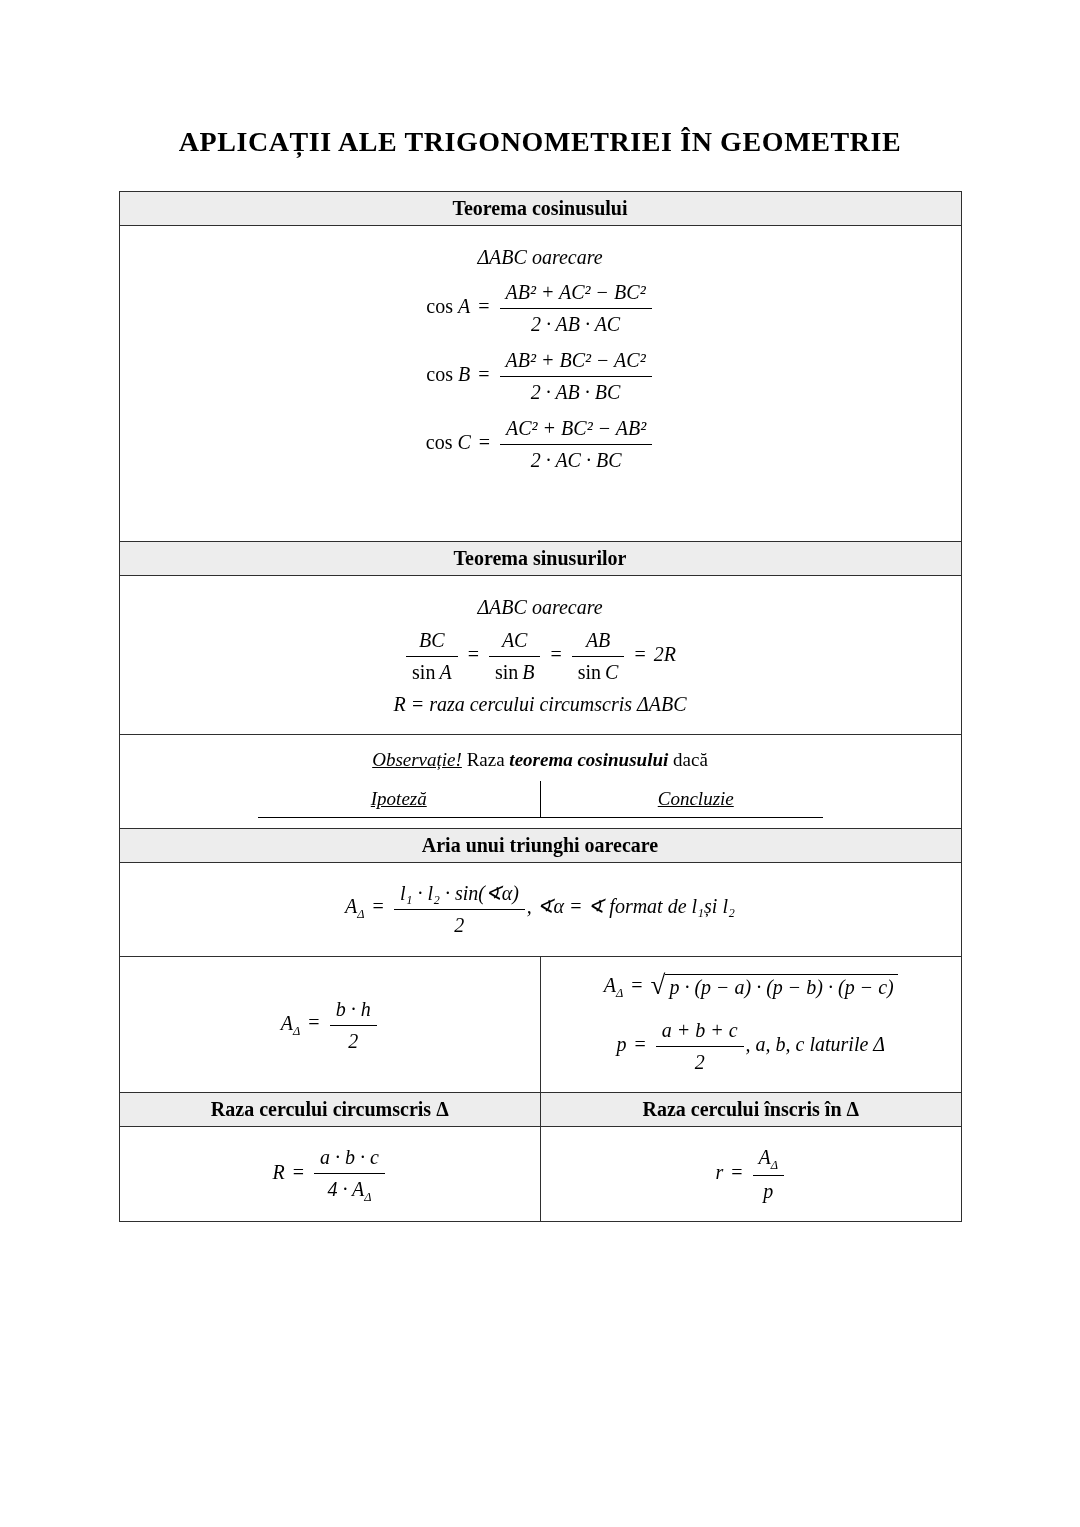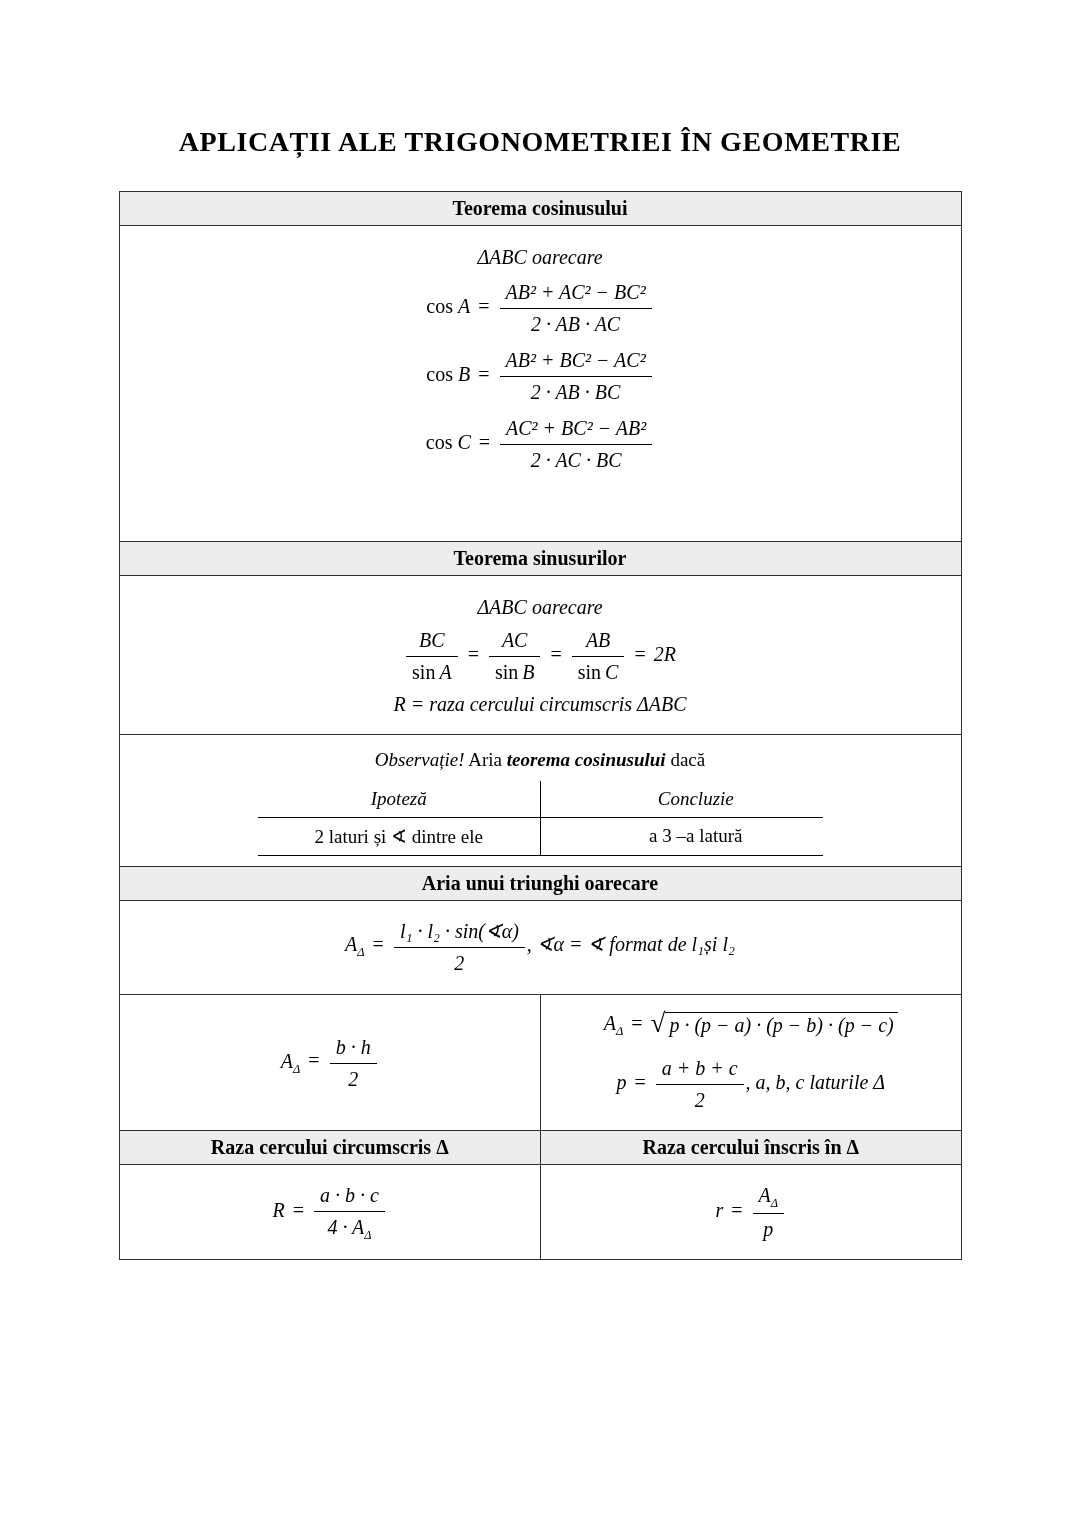--- a/index.html
+++ b/index.html
@@ -48,21 +48,21 @@
   .frac .den { display: block; padding: 4px 6px 1px; }
 
   sub.msub { font-size: 0.62em; line-height: 1; }
 
   .sqrt { display: inline-flex; align-items: flex-start; vertical-align: middle; }
   .rad-sign { font-style: normal; font-size: 27px; line-height: 1.0; transform: translateY(-2px); }
   .radicand { border-top: 1.4px solid #000; padding: 1px 4px 0; }
 
   .obs { font-size: 19px; }
   .obs-intro { margin: 6px 0 10px; }
-  .it { font-style: italic; }
+  .it { font-style: italic; text-decoration: underline; }
   .bi { font-style: italic; font-weight: bold; }
   .obs-table { width: 565px; margin: 0 auto; }
   .obs-row { display: flex; border-bottom: 1.2px solid #000; }
   .obs-cell { width: 50%; text-align: center; padding: 7px 4px; }
   .obs-row .obs-cell + .obs-cell { border-left: 1.2px solid #000; padding-left: 32px; }
   .obs-footer { margin: 10px 0 4px; }
 
   .split { display: flex; align-items: stretch; }
   .split > .cell {
     width: 50%;
@@ -109,31 +109,27 @@
 
       <div class="fline math">
         <span class="frac"><span class="num">BC</span><span class="den"><span class="mfn">sin</span><span>A</span></span></span><span class="meq">=</span><span class="frac"><span class="num">AC</span><span class="den"><span class="mfn">sin</span><span>B</span></span></span><span class="meq">=</span><span class="frac"><span class="num">AB</span><span class="den"><span class="mfn">sin</span><span>C</span></span></span><span class="meq">=</span><span>2R</span>
       </div>
 
       <div class="fline math">R = raza cercului circumscris ΔABC</div>
     </div>
 
     <div class="sec-body obs">
       <div class="obs-intro">
-        <span class="it">Observație!</span><span> Aria </span><span class="bi">teorema cosinusului</span><span> dacă</span>
+        <span class="it">Observație!</span><span> Raza </span><span class="bi">teorema cosinusului</span><span> dacă</span>
       </div>
 
       <div class="obs-table">
         <div class="obs-row">
           <div class="obs-cell it">Ipoteză</div>
           <div class="obs-cell it">Concluzie</div>
-        </div>
-        <div class="obs-row">
-          <div class="obs-cell">2 laturi și ∢ dintre ele</div>
-          <div class="obs-cell">a 3 –a latură</div>
         </div>
       </div>
 
     </div>
 
     <div class="sec-header">Aria unui triunghi oarecare</div>
 
     <div class="sec-body">
       <div class="fline math">
         <span>A</span><sub class="msub">Δ</sub><span class="meq">=</span><span class="frac"><span class="num">l₁ · l₂ · sin(∢α)</span><span class="den">2</span></span><span>, ∢α = ∢ format de l₁și l₂</span>

